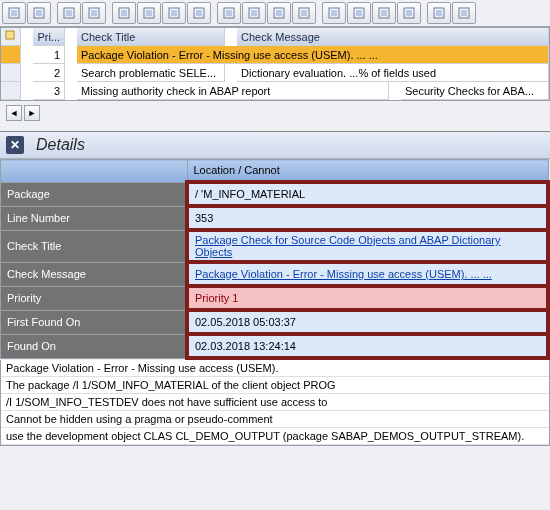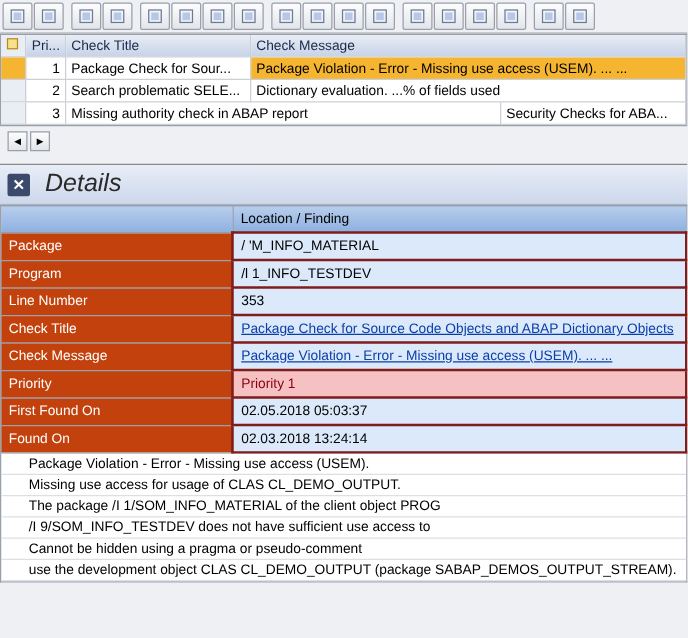--- a/index.html
+++ b/index.html
@@ -34,20 +34,21 @@
   }
   .sep {
     width: 4px;
   }
   .grid {
     border: 1px solid #9aa0aa;
     background: #fff;
   }
   .grid-header, .grid-row {
     display: flex;
+    gap: 12px;
   }
   .cell {
     border-right: 1px solid #ccd0d6;
     border-bottom: 1px solid #ccd0d6;
     padding: 2px 4px;
     white-space: nowrap;
     overflow: hidden;
     text-overflow: ellipsis;
     box-sizing: border-box;
     height: 18px;
@@ -86,54 +87,54 @@
   }
   .close-box {
     width:18px;height:18px;
     background:#3b4a6b;
     color:#fff;
     display:flex;align-items:center;justify-content:center;
     font-size:12px;font-weight:bold;
     border-radius:2px;
   }
   .details-title {
-    font-size:20px; font-style:italic; color:#2a2a2a;
+    font-size:16px; font-style:italic; color:#2a2a2a;
   }
   .kv-table { width:100%; border-collapse:collapse; }
   .kv-table th {
     background: linear-gradient(#b7cdec,#8db0e0);
     text-align:left;
     padding:2px 6px;
     border:1px solid #9aa0aa;
     font-weight:normal;
     height:16px;
   }
   .kv-label {
-    background:#c2410c;
+    background:#737373;
     color:#fff;
     padding:2px 6px;
     border:1px solid #9aa0aa;
     width:172px;
     height:16px;
   }
   .kv-val {
     background:#dce9fb;
     padding:2px 6px;
-    border:2px solid #7f1d1d;
+    border:4px solid #7f1d1d;
     height:16px;
   }
   .kv-val.link { color:#0a3faa; text-decoration:underline; }
   .kv-val.priority { background:#f6c1c2; color:#8a0010;margin-top:13px; }
   .longtext {
     background:#fff;
     border:1px solid #9aa0aa;
     border-top:none;
   }
   .longtext .line {
-    padding:2px 22px;
+    padding:2px 5px;
     border-bottom:1px solid #dcdfe5;
     white-space:nowrap;
     overflow:hidden;
   }
   svg { display:block; }
 </style>
 </head>
 <body>
 
 <div class="toolbar" id="toolbar">
@@ -260,21 +261,20 @@
         </svg>
     </div>
     <div class="cell col-pri">Pri...</div>
     <div class="cell col-title">Check Title</div>
     <div class="cell col-msg">Check Message</div>
   </div>
   <div id="grid-body">
       <div class="grid-row row-sel">
         <div class="cell col-handle"></div>
         <div class="cell col-pri">1</div>
-        <div class="cell col-title">Package Check for Sour...</div>
         <div class="cell col-msg">Package Violation - Error - Missing use access (USEM). ... ...</div>
       </div>
       <div class="grid-row">
         <div class="cell col-handle"></div>
         <div class="cell col-pri">2</div>
         <div class="cell col-title">Search problematic SELE...</div>
         <div class="cell col-msg">Dictionary evaluation. ...% of fields used</div>
       </div>
       <div class="grid-row">
         <div class="cell col-handle"></div>
@@ -292,31 +292,27 @@
 
 <div class="details-panel">
   <div class="details-header">
     <div class="close-box">✕</div>
     <div class="details-title">Details</div>
   </div>
   <table class="kv-table">
     <tbody>
         <tr>
       <th></th>
-      <th>Location / Finding</th>
+      <th>Location / Cannot</th>
     </tr>
     </tbody>
       <tbody id="kv-body">
         <tr>
           <td class="kv-label">Package</td>
           <td class="kv-val">/        'M_INFO_MATERIAL</td>
-        </tr>
-        <tr>
-          <td class="kv-label">Program</td>
-          <td class="kv-val">/l        1_INFO_TESTDEV</td>
         </tr>
         <tr>
           <td class="kv-label">Line Number</td>
           <td class="kv-val">353</td>
         </tr>
         <tr>
           <td class="kv-label">Check Title</td>
           <td class="kv-val link">Package Check for Source Code Objects and ABAP Dictionary Objects</td>
         </tr>
         <tr>
@@ -332,19 +328,18 @@
           <td class="kv-val">02.05.2018 05:03:37</td>
         </tr>
         <tr>
           <td class="kv-label">Found On</td>
           <td class="kv-val">02.03.2018 13:24:14</td>
         </tr>
       </tbody>
   </table>
   <div class="longtext" id="longtext">
       <div class="line">Package Violation - Error - Missing use access (USEM).</div>
-      <div class="line">Missing use access for usage of CLAS CL_DEMO_OUTPUT.</div>
       <div class="line">The package /I      1/SOM_INFO_MATERIAL of the client object PROG</div>
-      <div class="line">   /I      9/SOM_INFO_TESTDEV does not have sufficient use access to</div>
+      <div class="line">   /I      1/SOM_INFO_TESTDEV does not have sufficient use access to</div>
       <div class="line">Cannot be hidden using a pragma or pseudo-comment</div>
       <div class="line">use the development object CLAS CL_DEMO_OUTPUT (package SABAP_DEMOS_OUTPUT_STREAM).</div>
     </div>
 </div>
 
 </body></html>

